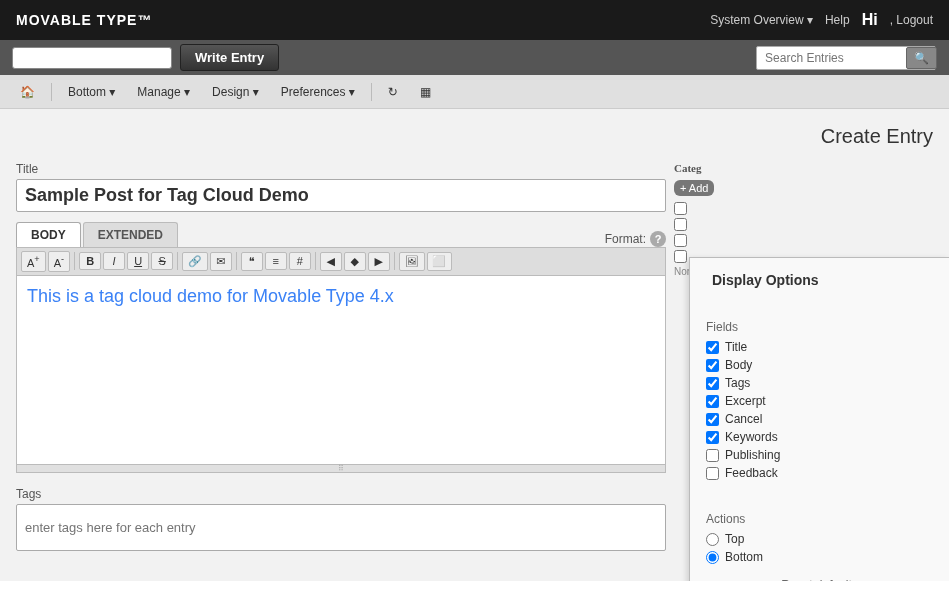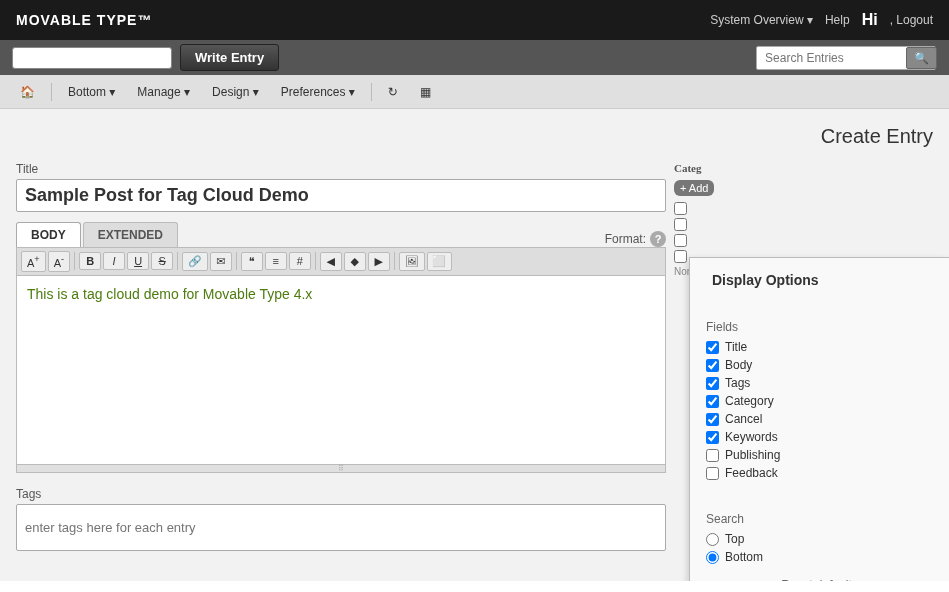--- a/index.html
+++ b/index.html
@@ -201,22 +201,22 @@
       color: #333;
     }
     .tb-sep { width: 1px; height: 18px; background: #bbb; margin: 0 2px; }
 
     
     #editor-area {
       background: #fff;
       border: 1px solid #bbb;
       min-height: 190px;
       padding: 10px;
-      font-size: 14px;
-      color: #4d7c0f;
+      font-size: 18px;
+      color: #3b82f6;
       width: 100%;
       resize: vertical;
     }
     #editor-resize {
       background: #e0e0e0;
       border: 1px solid #bbb;
       border-top: none;
       height: 8px;
       cursor: row-resize;
       text-align: center;
@@ -460,42 +460,42 @@
       <div class="do-row">
         <input type="checkbox" checked="" style="">
         <span>Body</span>
       </div>
       <div class="do-row">
         <input type="checkbox" checked="" style="">
         <span>Tags</span>
       </div>
       <div class="do-row">
         <input type="checkbox" checked="" style="">
-        <span>Category</span>
+        <span>Excerpt</span>
       </div>
       <div class="do-row">
         <input type="checkbox" checked="" style="">
         <span>Cancel</span>
       </div>
       <div class="do-row">
         <input type="checkbox" checked="" style="">
         <span>Keywords</span>
       </div>
       <div class="do-row">
         <input type="checkbox" style="">
         <span>Publishing</span>
       </div>
       <div class="do-row">
         <input type="checkbox" style="">
         <span>Feedback</span>
       </div>
     </div>
 
     <div class="do-section">
-      <div class="do-section-label">Search</div>
+      <div class="do-section-label">Actions</div>
       <div class="do-row">
         <input type="radio" name="actions" style="">
         <span>Top</span>
       </div>
       <div class="do-row">
         <input type="radio" name="actions" checked="" style="">
         <span>Bottom</span>
       </div>
     </div>
 

